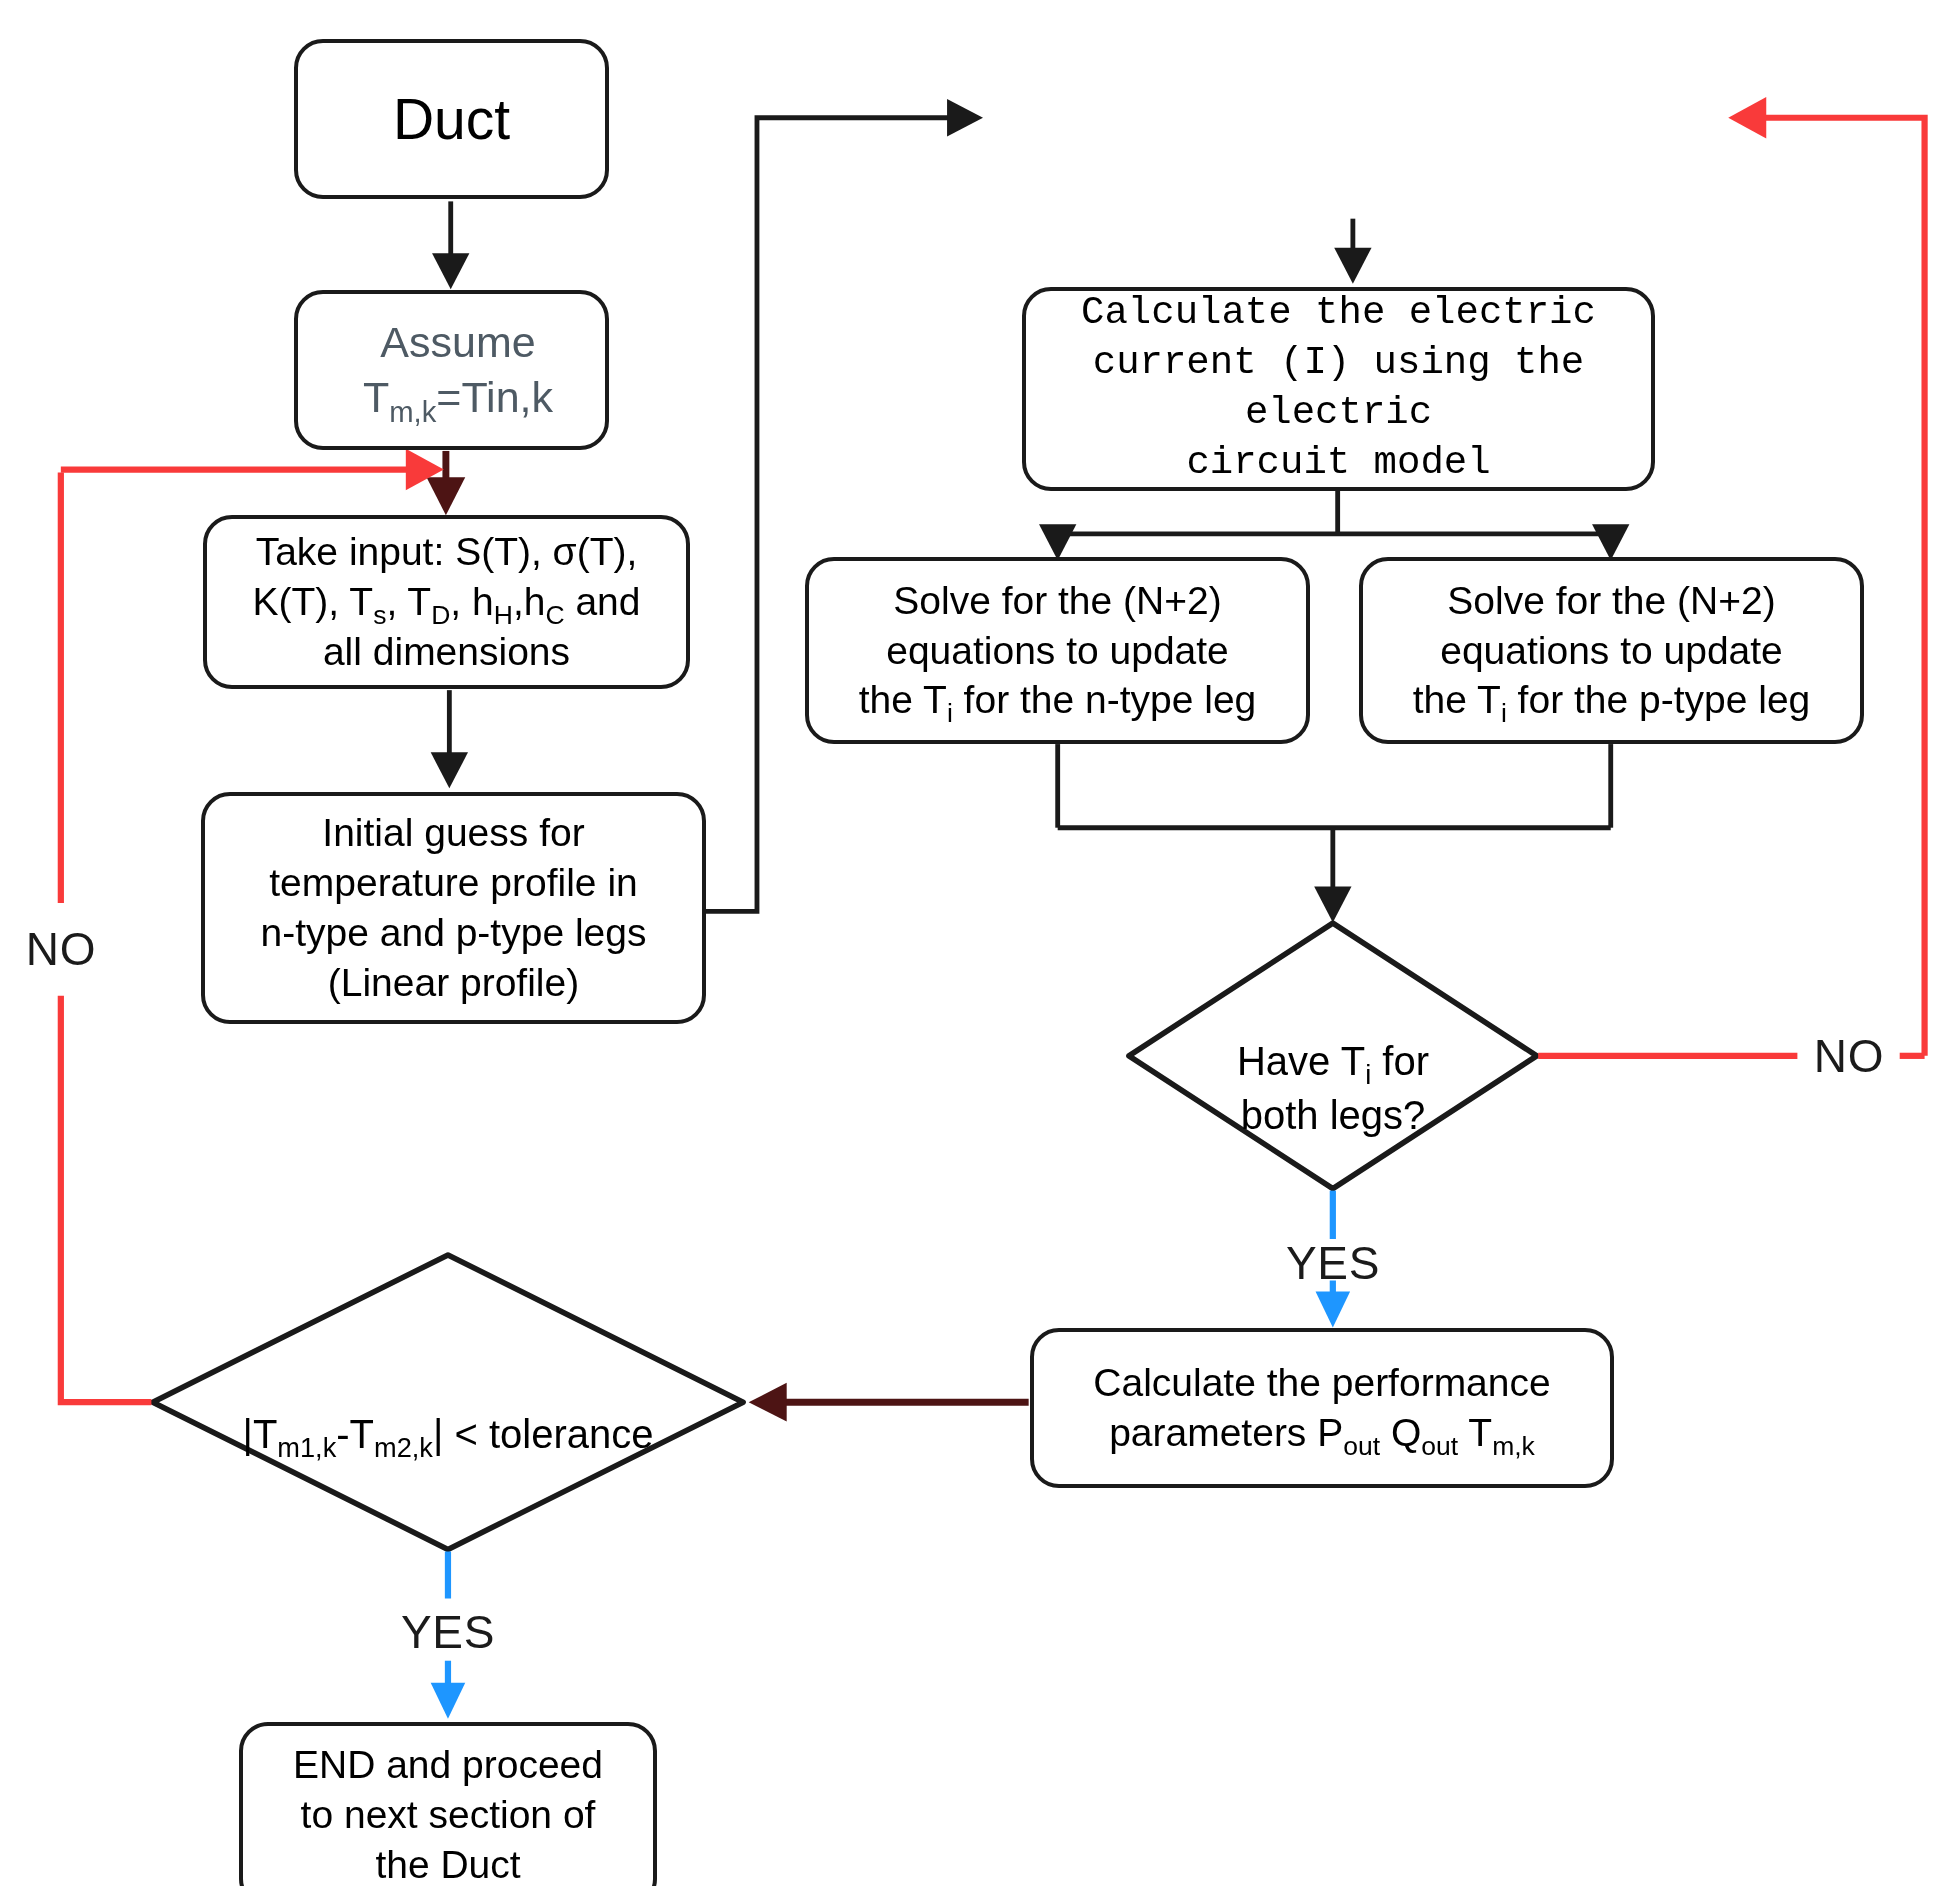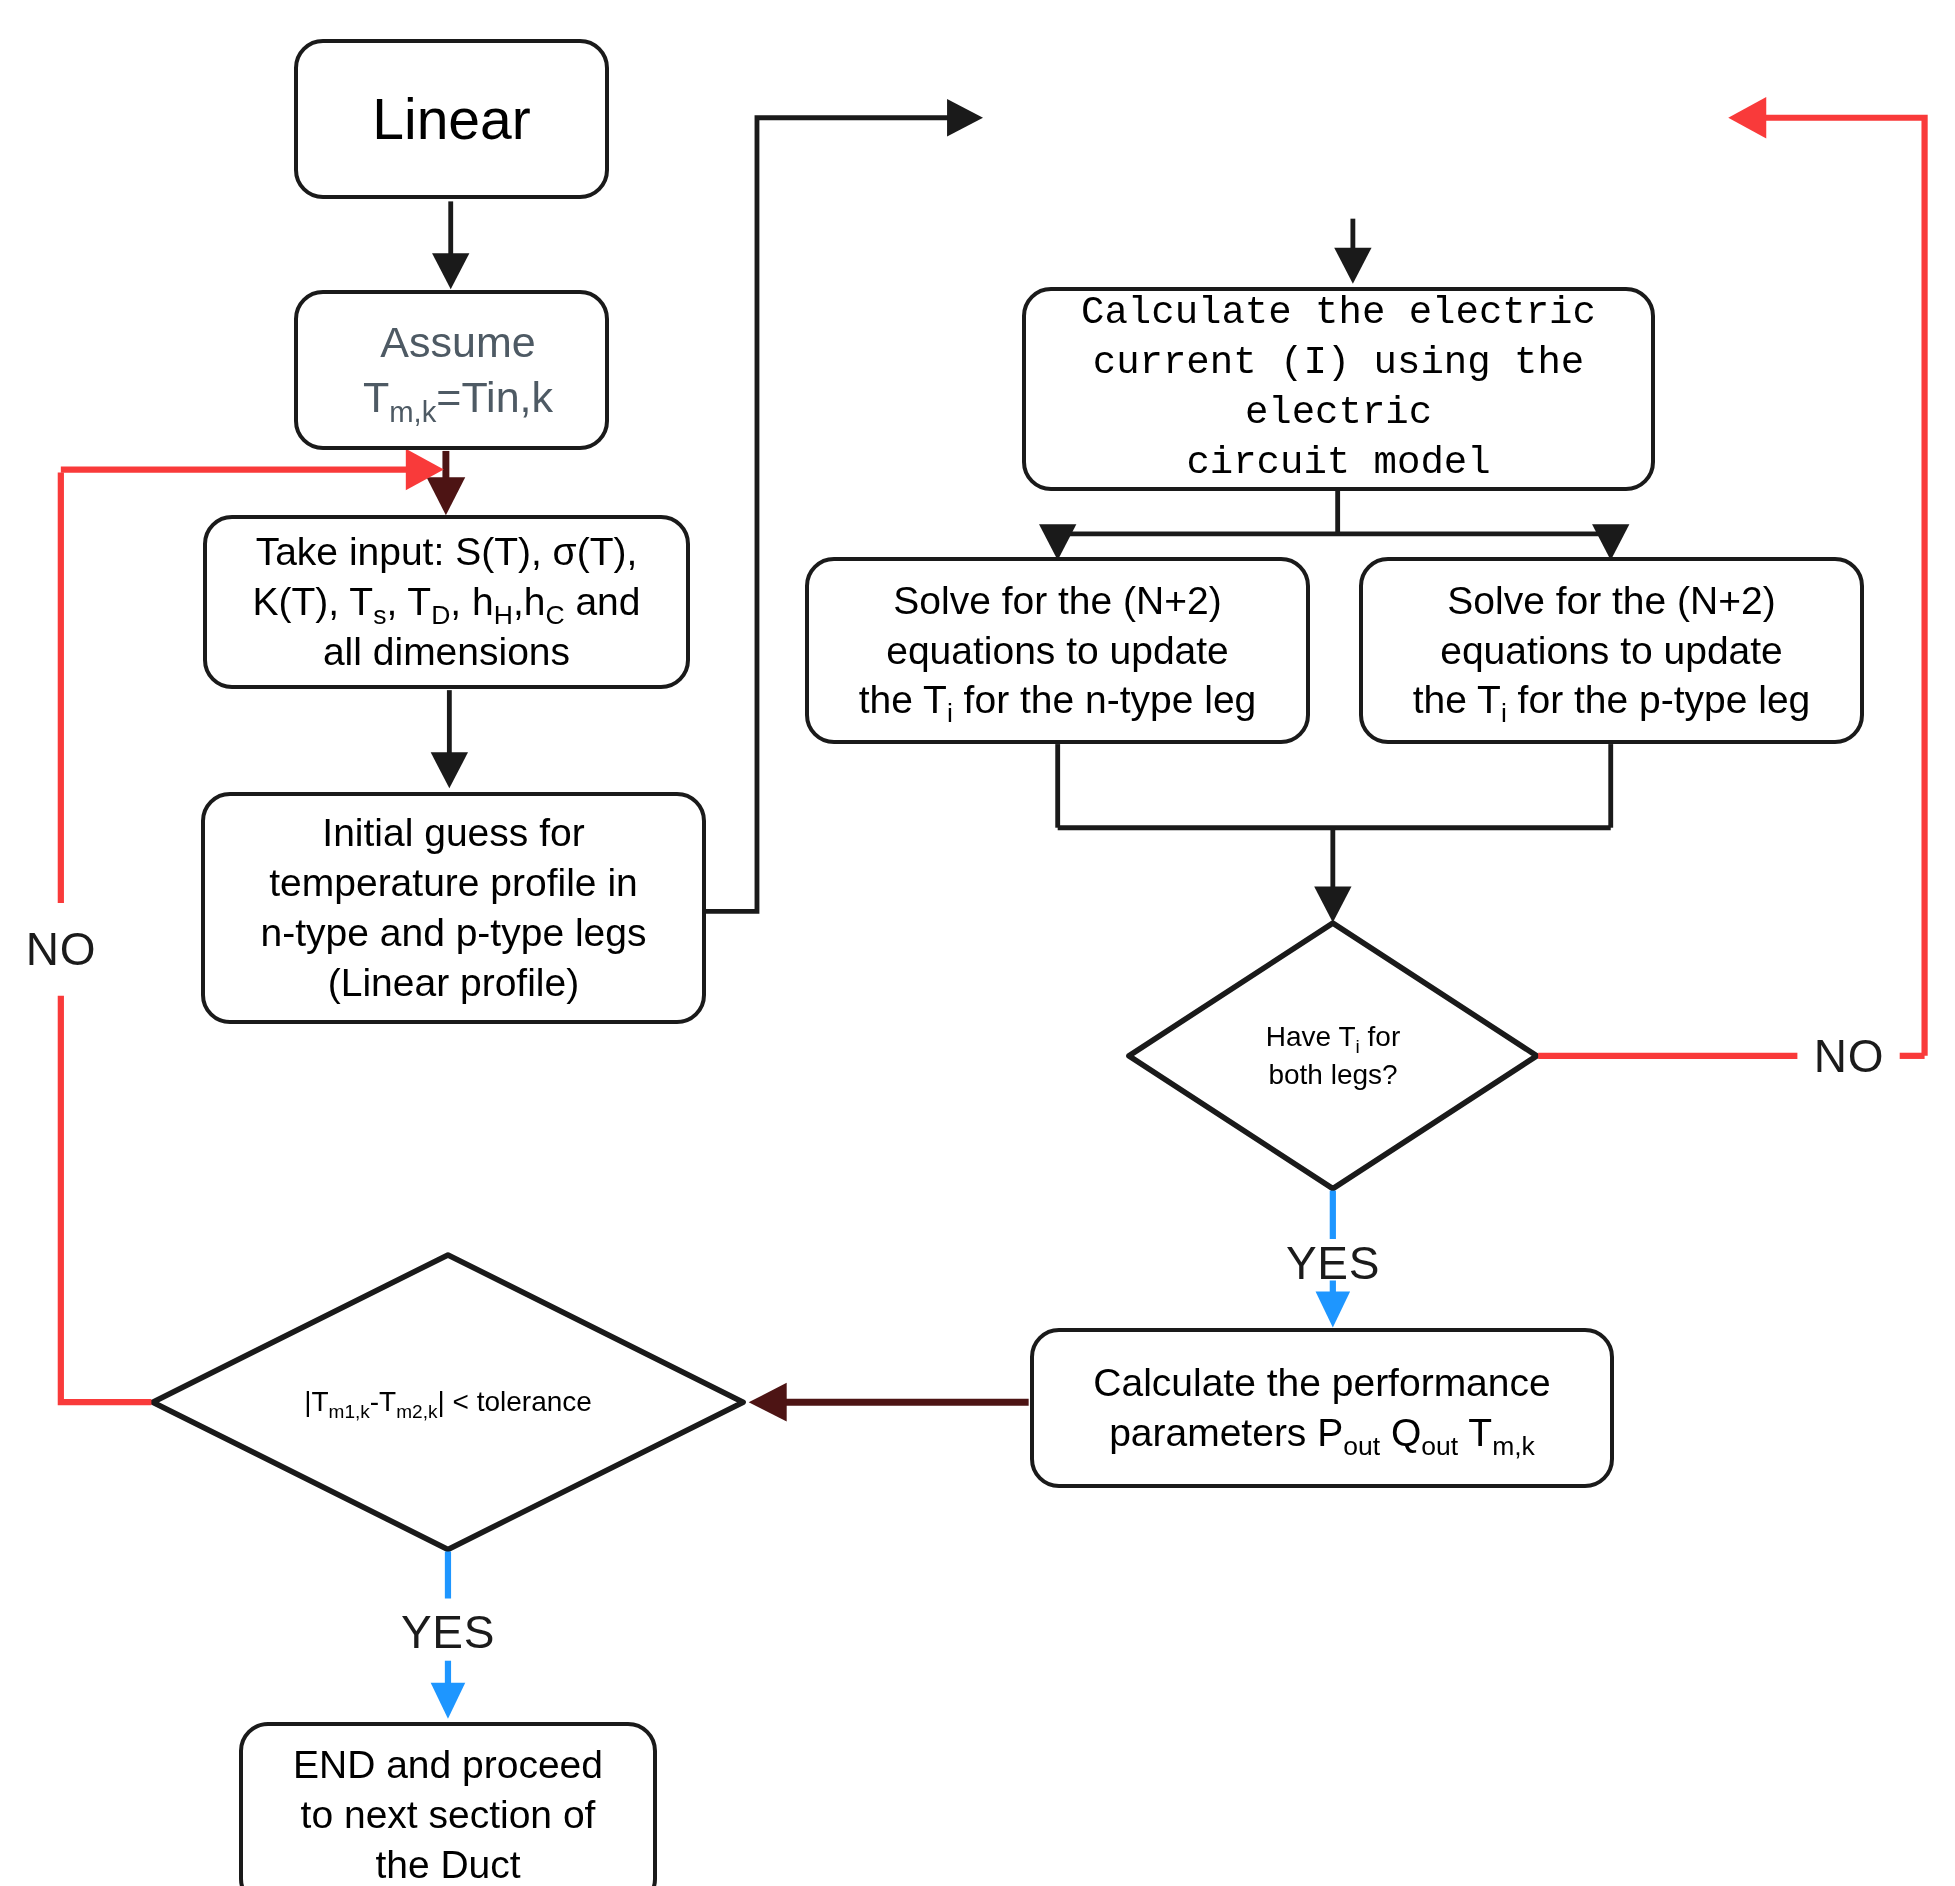--- a/index.html
+++ b/index.html
@@ -30,21 +30,21 @@
     text-align:center;
     font-size:39px;line-height:1.28;
     box-sizing:border-box;
     padding:4.1px 7px;
   }
   .box.start{font-size:57px;}
   .box.assume{font-size:43px;color:var(--assume-text);}
   sub{font-size:.68em;line-height:0;}
   .dtext{
     position:absolute;transform:translate(-50%,-50%);
-    text-align:center;font-size:28px;line-height:1.35;white-space:nowrap;
+    text-align:center;font-size:40px;line-height:1.35;white-space:nowrap;margin-top:32px;
   }
   .lbl{
     position:absolute;transform:translate(-50%,-50%);
     font-size:46px;color:#1b1b1b;letter-spacing:0.7px;
   }
 </style>
 </head>
 <body>
 
 <div class="canvas">
@@ -112,21 +112,21 @@
       <polygon class="ab" points="1928,1920 1903,1868 1953,1868"></polygon>
     </g>
     <g>
       <line class="b" x1="648" y1="2244" x2="648" y2="2312"></line>
       <line class="b" x1="648" y1="2402" x2="648" y2="2438"></line>
       <polygon class="ab" points="648,2486 623,2434 673,2434"></polygon>
     </g>
   </svg>
 
   <div class="box start" style="left:294px;top:39px;width:315px;height:160px;">
-    <span>Linear</span>
+    <span>Duct</span>
   </div>
 
   <div class="box assume" style="left:294px;top:290px;width:315px;height:160px;padding-left:20px;">
     <span>Assume<br>T<sub>m,k</sub>=Tin,k</span>
   </div>
 
   <div class="box" style="left:203px;top:515px;width:487px;height:174px;">
     <span>Take input: S(T), σ(T),<br>K(T), T<sub>s</sub>, T<sub>D</sub>, h<sub>H</sub>,h<sub>C</sub> and<br>all dimensions</span>
   </div>
 

